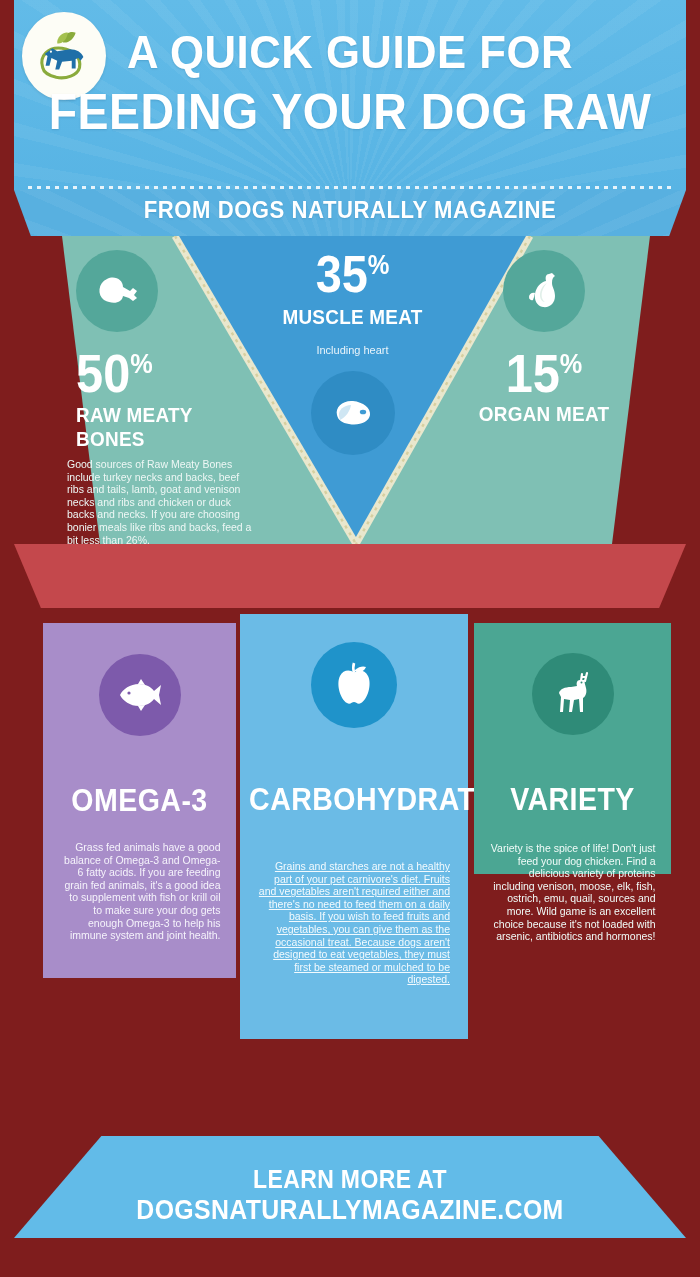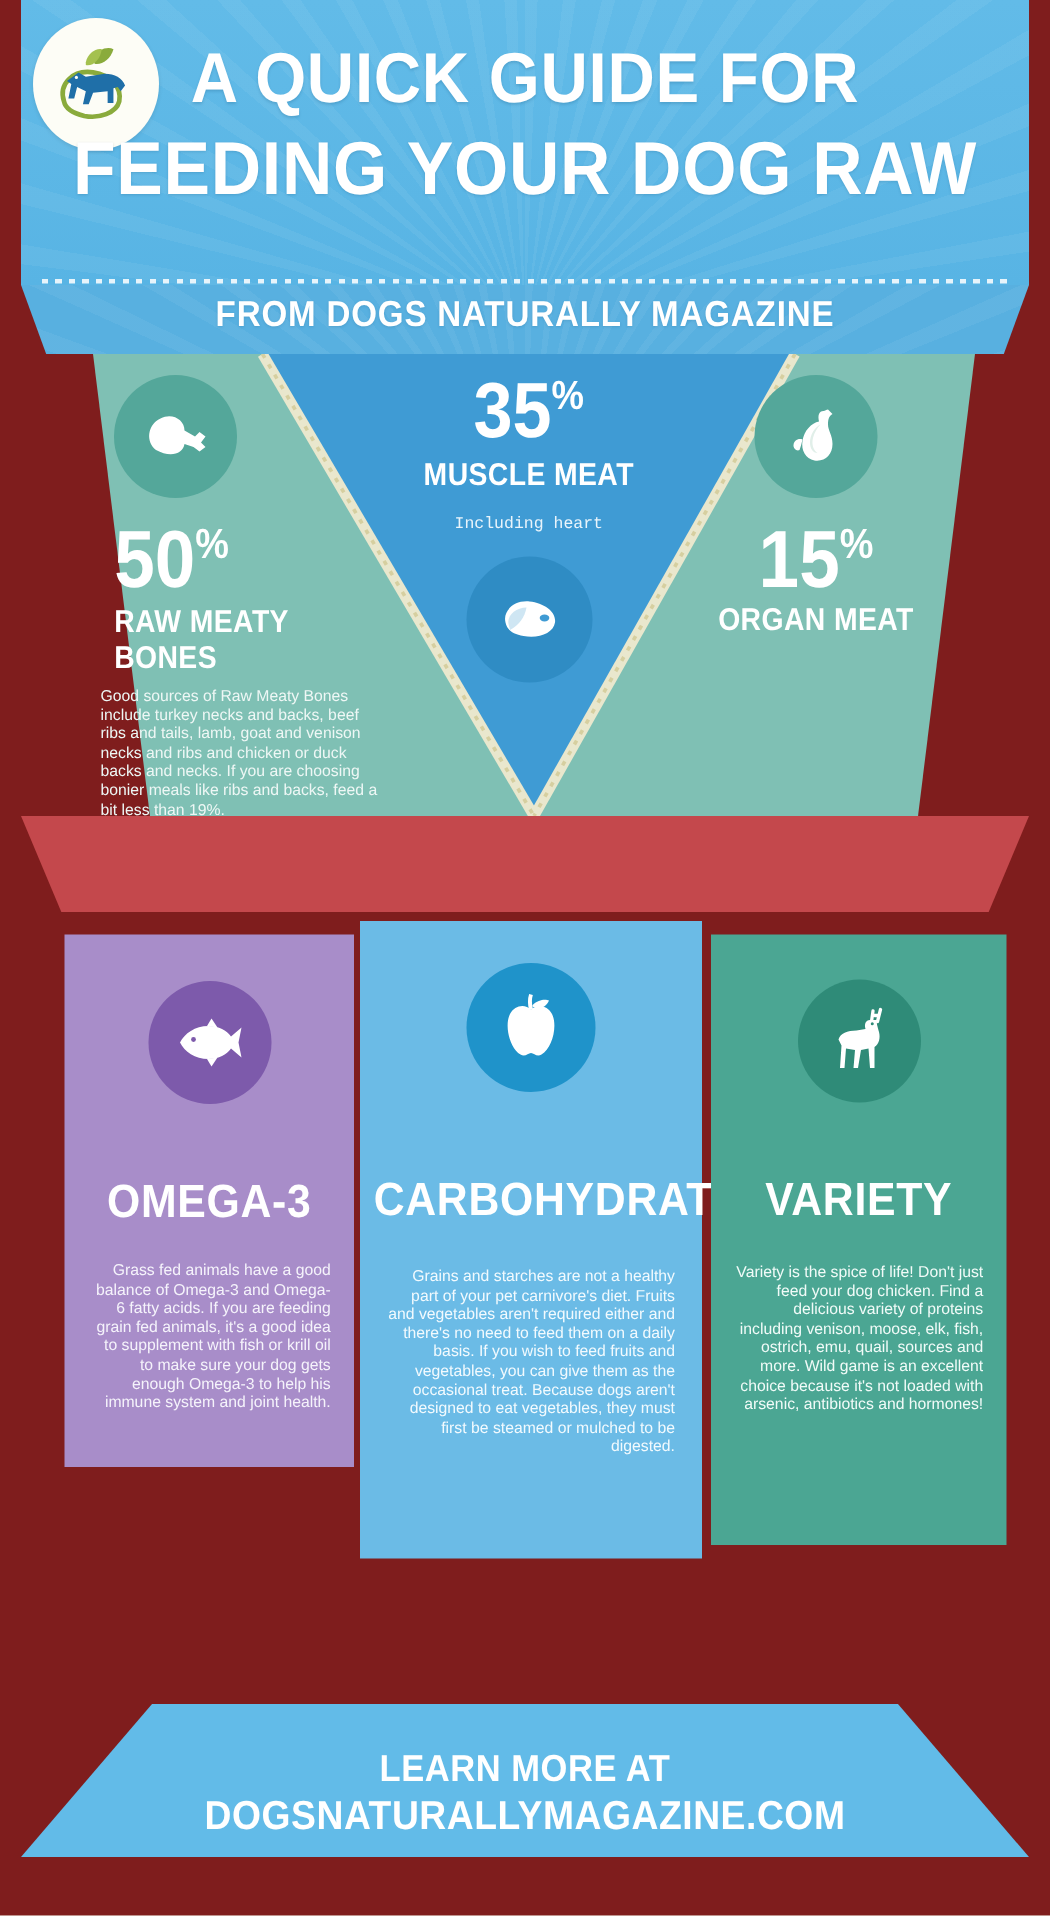--- a/index.html
+++ b/index.html
@@ -115,21 +115,21 @@
   .col-left{ left:58px; top:14px; width:210px; text-align:left; }
   .col-left .icon-circle{ width:82px; height:82px; background:#54a79a; margin-left:18px; }
   .col-left .pct{ font-size:54px; margin-top:14px; margin-left:8px; }
   .col-left .lbl{ font-size:21px; margin-top:3px; margin-left:8px; }
   .col-left .body-txt{ margin-top:7px; width:190px; margin-left:9px; }
 
   
   .col-mid{ left:245px; top:2px; width:215px; text-align:center; }
   .col-mid .pct{ font-size:52px; margin-top:10px; color:#ffffff; }
   .col-mid .lbl{ font-size:21px; margin-top:5px; }
-  .col-mid .sub{ color:#e9f4fb; font-size:11px; margin-top:15px; font-family:Liberation Mono, monospace; }
+  .col-mid .sub{ color:#e9f4fb; font-size:11px; margin-top:15px; font-family:Liberation Sans, sans-serif; }
   .col-mid .icon-circle{ width:84px; height:84px; background:#2f8cc4; margin:15px auto 0; }
 
   
   .col-right{ left:432px; top:14px; width:224px; text-align:center; }
   .col-right .icon-circle{ width:82px; height:82px; background:#54a79a; margin:0 auto; }
   .col-right .pct{ font-size:54px; margin-top:14px; }
   .col-right .lbl{ font-size:21px; margin-top:2px; }
   .col-right .body-txt{ margin-top:7px; width:212px; margin-left:auto; margin-right:auto; text-align:center; }
 
   
@@ -164,23 +164,23 @@
   }
 
   .card-omega{ left:43px; top:15px; width:193px; height:355px; background:#a88dc9; }
   .card-omega .card-icon{ width:82px; height:82px; background:#7d5aab; margin-top:31px; }
   .card-omega .card-title{ font-size:31px; margin-top:47px; }
   .card-omega .card-body{ margin:22px auto 0; width:162px; }
 
   .card-carb{ left:240px; top:6px; width:228px; height:425px; background:#6bbbe6; }
   .card-carb .card-icon{ width:86px; height:86px; background:#1f93ca; margin-top:28px; }
   .card-carb .card-title{ font-size:31px; margin-top:54px; }
-  .card-carb .card-body{ margin:27px auto 0; width:192px; color:#f2fafe; }
-
-  .card-variety{ left:474px; top:15px; width:197px; height:407px; background:#4ba693; }
+  .card-carb .card-body{ margin:42px auto 0; width:192px; color:#f2fafe;text-decoration:underline; }
+
+  .card-variety{ left:474px; top:15px; width:197px; height:251px; background:#4ba693; }
   .card-variety .card-icon{ width:82px; height:82px; background:#2f8b78; margin-top:30px; }
   .card-variety .card-title{ font-size:31px; margin-top:47px; }
   .card-variety .card-body{ margin:24px auto 0; width:166px; color:#f1fbf8; }
 
   
   .footer{
     position:absolute; left:14px; top:1136px; width:672px; height:102px;
     background:#62bbe8;
     clip-path: polygon(13% 0, 87% 0, 100% 100%, 0 100%);
   }
@@ -245,21 +245,21 @@
 
     <div class="col col-left">
       <div class="icon-circle">
         <svg width="50" height="50" viewBox="0 0 50 50">
           <path d="M12 34 C5 29, 6 17, 15 13 C23 9, 31 14, 31 21 L38 25 L41 22 L45 25 L42 29 L45 32 L41 35
                    L37 32 L31 30 C30 37, 21 39, 12 34 Z" fill="#ffffff"></path>
         </svg>
       </div>
       <div class="pct"><span>50</span><sup>%</sup></div>
       <div class="lbl">RAW MEATY BONES</div>
-      <div class="body-txt">Good sources of Raw Meaty Bones include turkey necks and backs, beef ribs and tails, lamb, goat and venison necks and ribs and chicken or duck backs and necks. If you are choosing bonier meals like ribs and backs, feed a bit less than 19%.</div>
+      <div class="body-txt">Good sources of Raw Meaty Bones include turkey necks and backs, beef ribs and tails, lamb, goat and venison necks and ribs and chicken or duck backs and necks. If you are choosing bonier meals like ribs and backs, feed a bit less than 26%.</div>
     </div>
 
     <div class="col col-mid">
       <div class="pct"><span>35</span><sup>%</sup></div>
       <div class="lbl">MUSCLE MEAT</div>
       <div class="sub">Including heart</div>
       <div class="icon-circle">
         <svg width="54" height="54" viewBox="0 0 54 54">
           <path d="M11 29 C9 21, 17 14, 27 15 C37 16, 45 22, 44 29 C43 36, 33 40, 23 38 C16 37, 12 34, 11 29 Z" fill="#ffffff"></path>
           <path d="M13 30 C12 24, 18 19, 25 19 C24 25, 20 31, 14 34 Z" fill="#cfe6f3"></path>

